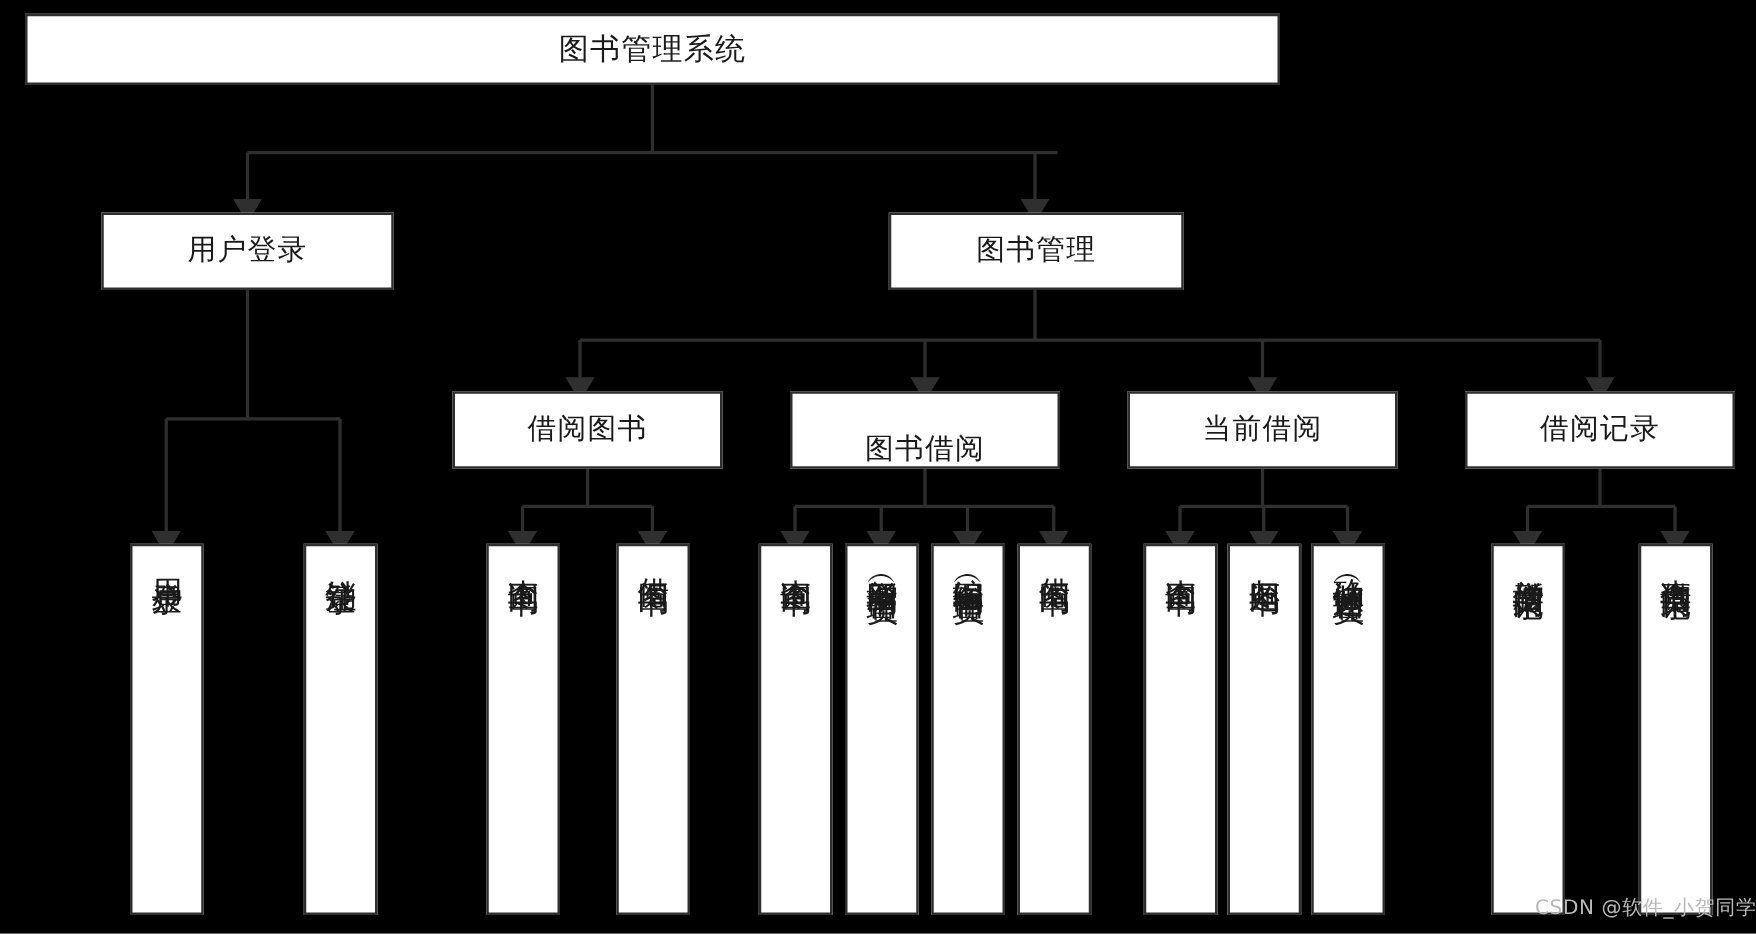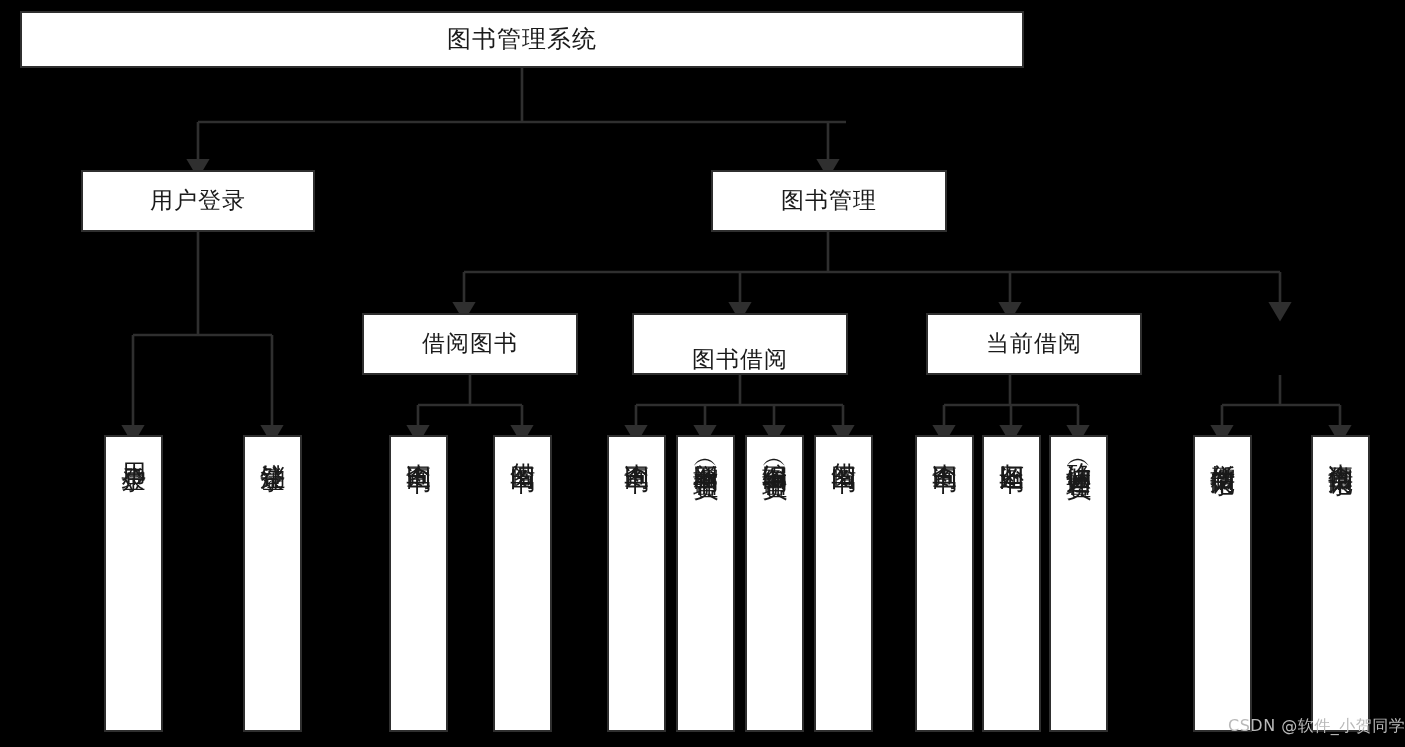--- a/index.html
+++ b/index.html
@@ -140,22 +140,25 @@
   <div class="node horiz" style="left:711px; top:170px; width:236px; height:62px;">
     <span class="node-label">图书管理</span>
   </div>
 
   <div class="node horiz" style="left:362px; top:313px; width:216px; height:62px;">
     <span class="node-label">借阅图书</span>
   </div>
   <div class="node horiz" style="left:632px; top:313px; width:216px; height:62px;align-items:flex-end;">
     <span class="node-label">图书借阅</span>
   </div>
-  <div class="node horiz" style="left:926px; top:313px; width:216px; height:62px;">
+  <div class="node horiz" style="left:902px; top:313px; width:216px; height:62px;">
     <span class="node-label">当前借阅</span>
+  </div>
+  <div class="node horiz" style="left:1172px; top:313px; width:216px; height:62px;">
+    <span class="node-label">借阅记录</span>
   </div>
 
   <div class="node vert" style="left:104px; top:435px; width:59px; height:297px;">
     <span class="node-label">用户登录</span>
   </div>
   <div class="node vert" style="left:243px; top:435px; width:59px; height:297px;">
     <span class="node-label">注销登录</span>
   </div>
 
   <div class="node vert" style="left:389px; top:435px; width:59px; height:297px;">

